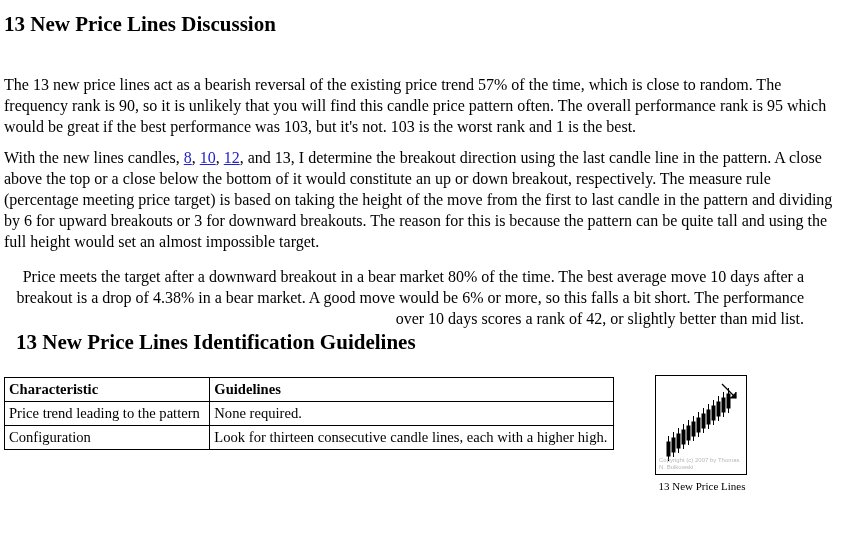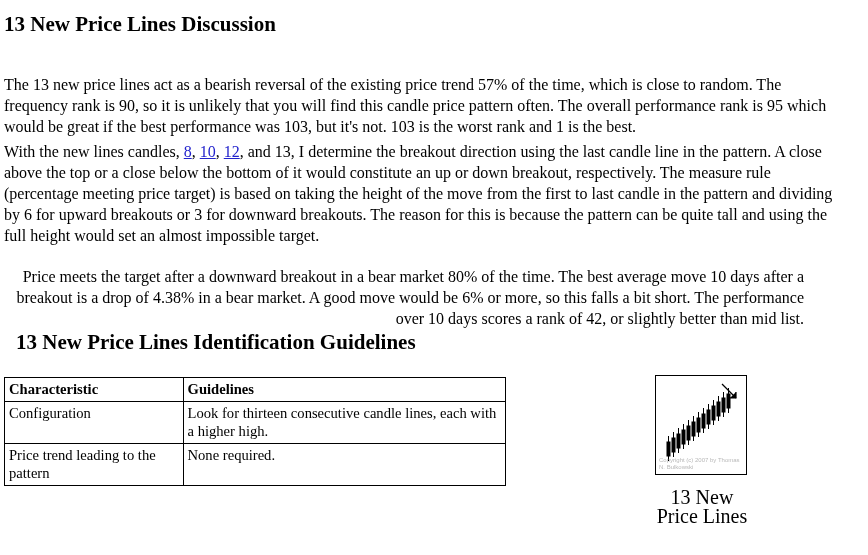--- a/index.html
+++ b/index.html
@@ -46,40 +46,40 @@
     text-align: left;
     color: #000000;
   }
   #para-1 {
     left: 4px;
     top: 58px;
     width: 842px;
   }
   #para-2 {
     left: 4px;
-    top: 125px;
+    top: 131px;
     width: 842px;
   }
   #para-3 {
     left: 4px;
     top: 250px;
     width: 800px;
     text-align: right;
   }
   a.inline-link {
     color: #2222cc;
     text-decoration: underline;
   }
   table.guidelines {
     position: absolute;
     left: 4px;
     top: 377px;
     border-collapse: collapse;
     font-size: 14.6px;
-    width: 502px;
+    width: 610px;
     background: #ffffff;
   }
   table.guidelines td, table.guidelines th {
     border: 1px solid #000000;
     padding: 2px 4px 3px 4px;
     text-align: left;
     vertical-align: top;
     line-height: 18px;
   }
   table.guidelines th {
@@ -112,23 +112,23 @@
     position: absolute;
     left: 3px;
     bottom: 3px;
     font-size: 6px;
     line-height: 7px;
     color: #b9b9b9;
     font-family: "Liberation Sans", sans-serif;
     width: 86px;
   }
   .figure-caption {
-    margin-top: 13px;
+    margin-top: 2px;
     text-align: center;
-    font-size: 20px;
+    font-size: 11px;
     line-height: 19px;
   }
 </style>
 </head>
 <body>
 
 <div class="page">
 
   <h1 class="section-title" id="title-discussion">13 New Price Lines Discussion</h1>
 
@@ -146,26 +146,26 @@
         <col class="c2">
       </colgroup>
     <thead>
       <tr>
         <th>Characteristic</th>
         <th>Guidelines</th>
       </tr>
     </thead>
     <tbody>
       <tr>
+        <td>Price trend leading to the pattern</td>
+        <td>None required.</td>
+      </tr>
+      <tr>
         <td>Configuration</td>
         <td>Look for thirteen consecutive candle lines, each with a higher high.</td>
-      </tr>
-      <tr>
-        <td>Price trend leading to the pattern</td>
-        <td>None required.</td>
       </tr>
     </tbody>
   </table>
 
   <div class="figure">
     <div class="figure-box">
       <svg width="90" height="98" viewBox="0 0 90 98">
         <g stroke="#000000" stroke-width="1" fill="#000000">
           <rect x="11" y="66" width="3" height="14"></rect>
           <line x1="12.5" y1="60" x2="12.5" y2="66"></line>

